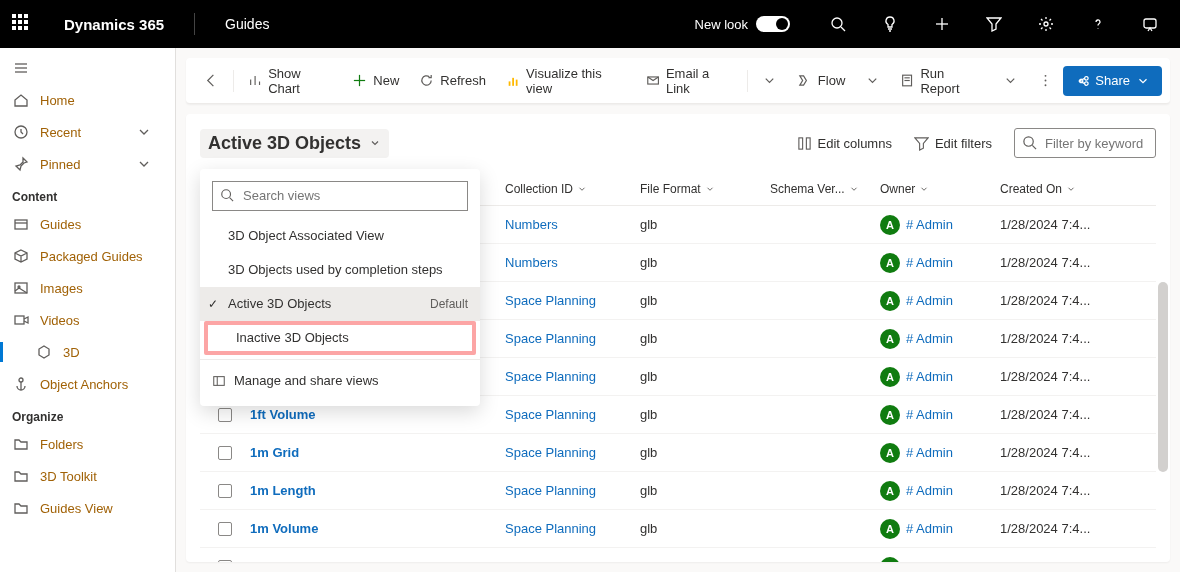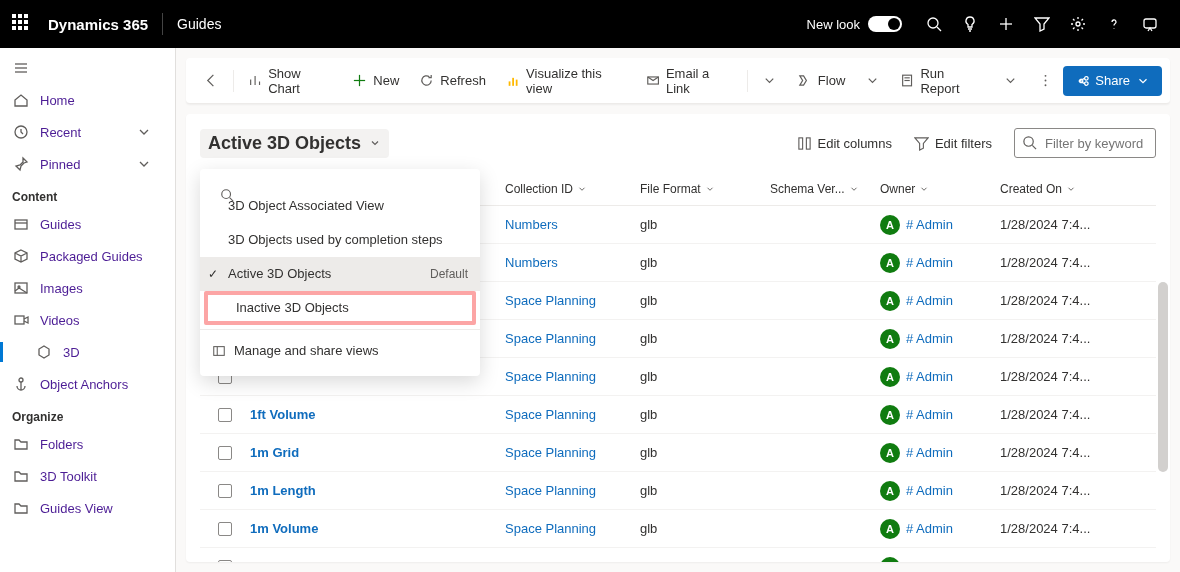--- a/index.html
+++ b/index.html
@@ -1,32 +1,32 @@
 <!DOCTYPE html>
 <html><head>
 <meta charset="utf-8">
 <style>
 * { box-sizing: border-box; margin: 0; padding: 0; }
 body { font-family: "Segoe UI", -apple-system, sans-serif; font-size: 13px; color: #323130; background: #fff; overflow: hidden; width: 1180px; height: 572px; }
-.topbar { background: #000; color: #fff; height: 48px; display: flex; align-items: center; padding: 0 12px; }
+.topbar { background: #000; color: #fff; height: 48px; display: flex; align-items: center; padding: 0 12px; gap: 16px; }
 .waffle { width: 20px; height: 20px; display: grid; grid-template-columns: repeat(3,4px); grid-template-rows: repeat(3,4px); gap: 2px; margin-right: 16px; cursor:pointer; }
 .waffle span { background: #fff; width:4px; height:4px; }
 .brand { font-weight:600; font-size:15px; margin-right:14px; }
 .divider-v { width:1px; height:22px; background:#444; margin-right:14px; }
 .app-name { font-size:14px; }
 .top-spacer { flex:1; }
 .newlook { display:flex; align-items:center; font-size:13px; margin-right:14px; cursor:pointer;text-align:right; }
 .toggle { width:34px; height:16px; background:#fff; border-radius:10px; margin-left:8px; position:relative; }
 .toggle-knob { width:12px; height:12px; background:#000; border-radius:50%; position:absolute; right:2px; top:2px; }
 .top-ic { width:36px; height:48px; display:flex; align-items:center; justify-content:center; cursor:pointer; }
 .top-ic svg { width:16px; height:16px; stroke:#fff; fill:none; stroke-width:1.3; }
 
 .shell { display:flex; height:524px; }
 .sidebar { width:176px; border-right:1px solid #e1dfdd; background:#fff; padding-top:4px; }
-.side-row { height:32px; display:flex; align-items:center; padding:0 12px; cursor:pointer; font-size:13px; color:#4c1d95; position:relative; }
+.side-row { height:32px; display:flex; align-items:center; padding:0 12px; cursor:pointer; font-size:13px; color:#a16207; position:relative; }
 .side-row.selected { background:#fff;padding-left:35px; }
 .side-row.selected::before { content:""; position:absolute; left:0; top:6px; bottom:6px; width:3px; background:#0078d4; }
 .side-ic { width:18px; height:18px; margin-right:10px; display:flex; align-items:center; justify-content:center; }
 .side-ic svg { width:16px; height:16px; stroke:#605e5c; fill:none; stroke-width:1.3; }
 .side-sec { font-weight:600; font-size:12px; padding:10px 12px 4px; color:#323130; }
 .side-chev { margin-left:auto; }
 
 .main { flex:1; background:#faf9f8; display:flex; flex-direction:column; }
 .cmdbar { height:46px; background:#fff; border-bottom:1px solid #edebe9; display:flex; align-items:center; padding:0 8px; margin:10px 10px 0 10px; border-radius:4px; box-shadow: 0 1px 2px rgba(0,0,0,0.05); }
 .cmd-btn { height:32px; display:flex; align-items:center; padding:0 10px; cursor:pointer; font-size:13px; border-radius:3px; }
@@ -370,20 +370,21 @@
                 <path d="M4 6l4 4 4-4"></path>
               </svg>
           </div>
 
           <div class="dropdown">
             <div class="dd-search-wrap">
               <svg viewBox="0 0 16 16">
                   <circle cx="7" cy="7" r="5"></circle>
                   <line x1="11" y1="11" x2="15" y2="15"></line>
                 </svg>
+              <input class="dd-search" placeholder="Search views" style="">
             </div>
             <div class="dd-item">
                 <span>3D Object Associated View</span>
               </div>
             <div class="dd-item">
                 <span>3D Objects used by completion steps</span>
               </div>
             <div class="dd-item selected">
                 <span class="dd-check">✓</span>
                 <span>Active 3D Objects</span>

